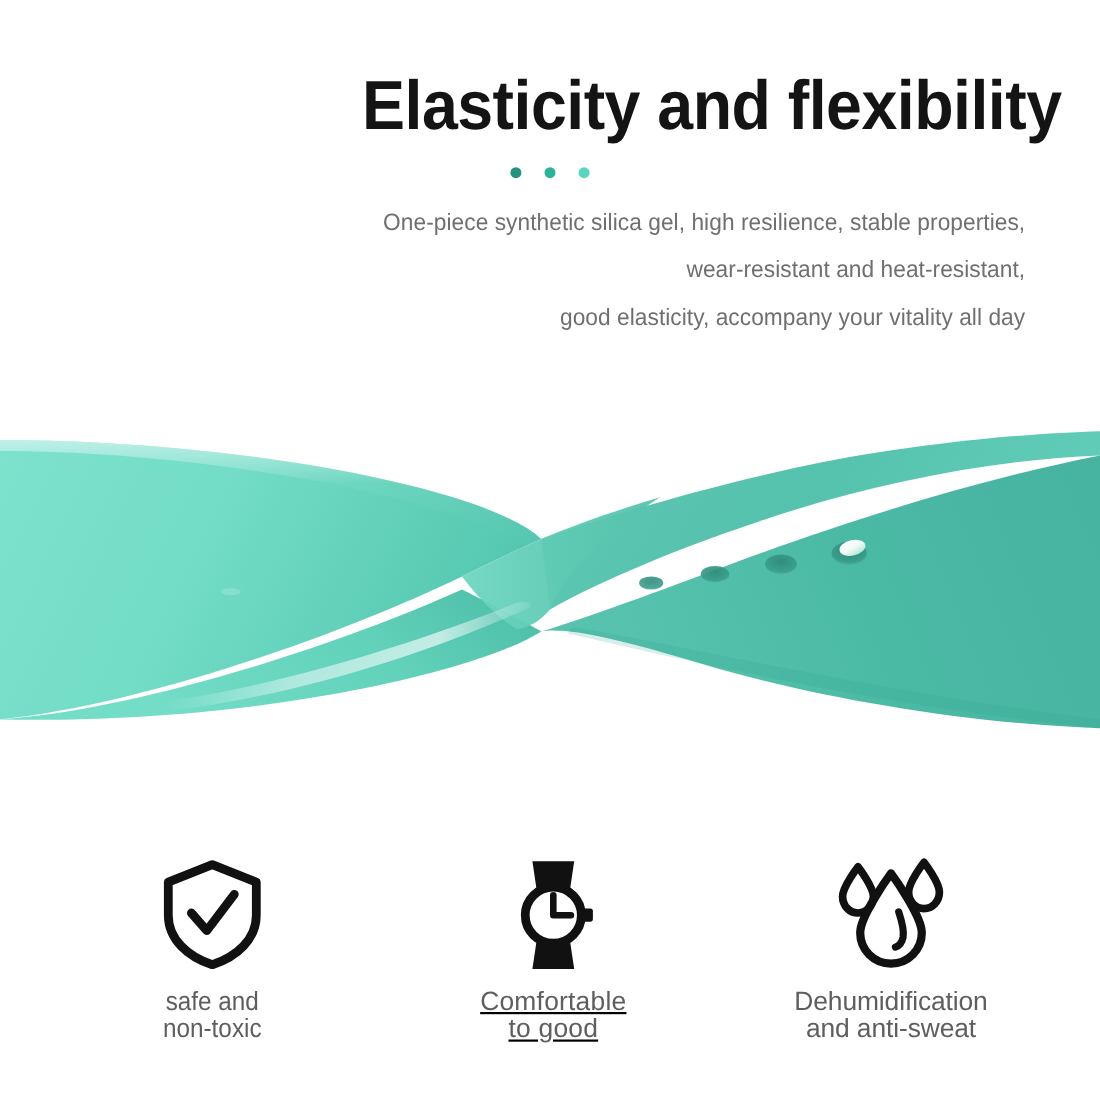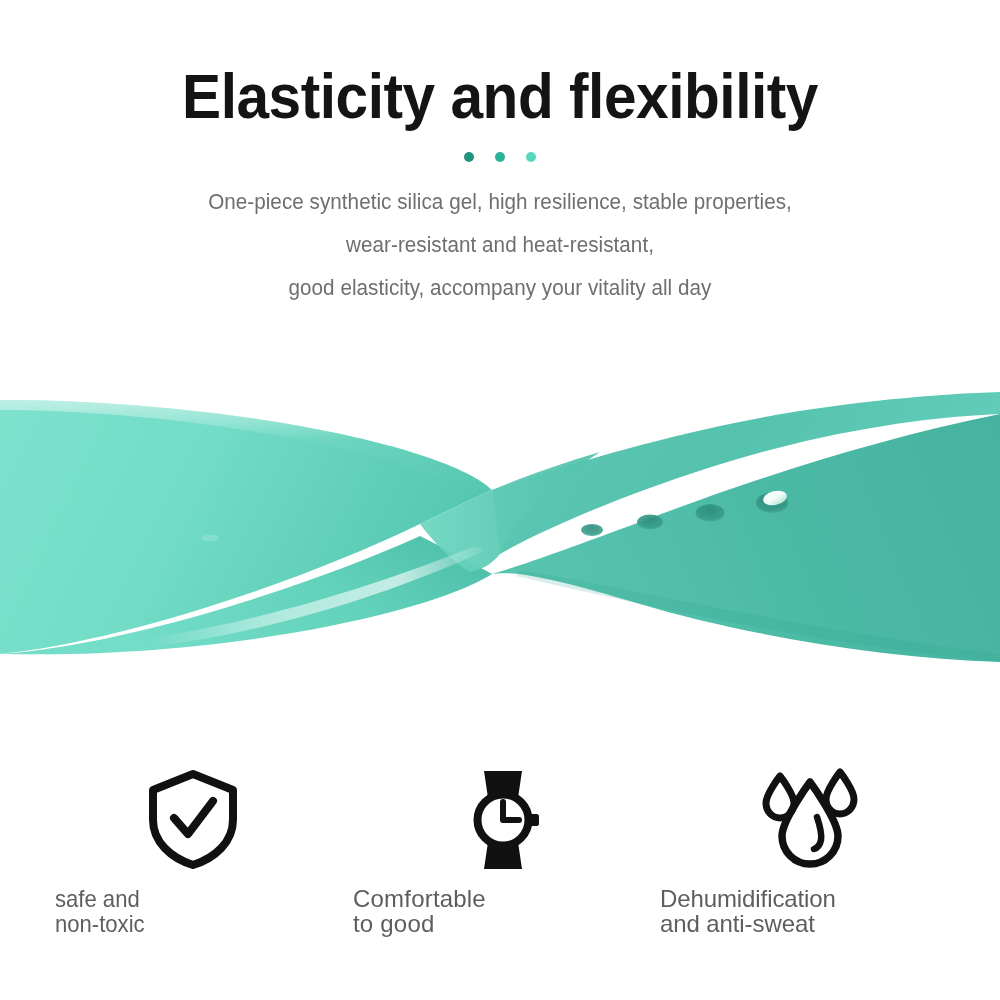--- a/index.html
+++ b/index.html
@@ -21,21 +21,21 @@
     inset: 0;
     background: #ffffff;
   }
 
   
   .header {
     position: absolute;
     top: 0;
     left: 0;
     width: 1000px;
-    text-align: center;
+    text-align: right;
   }
   .title {
     margin: 0;
     padding-top: 62px;
     font-family: "Liberation Sans Narrow", "Liberation Sans", sans-serif;
     font-size: 63px;
     font-weight: 600;
     letter-spacing: -0.5px;
     color: #141414;
     line-height: 1.08;
@@ -84,22 +84,23 @@
   
   .features {
     position: absolute;
     left: 0;
     top: 768px;
     width: 1000px;
     height: 180px;
   }
   .feature {
     position: absolute;
-    top: 0;
+    top: 12px;
     width: 300px;
+    text-align: center;
   }
   .feature .icon {
     height: 108px;
     display: flex;
     align-items: flex-start;
     justify-content: center;
   }
   .feature .caption {
     margin-top: 10px;
     color: #5e5e5e;
@@ -108,21 +109,21 @@
     font-weight: 400;
   }
   .caption .cl { display: block; white-space: nowrap; }
 
   .feature.f1 { left: 43px; }
   .feature.f1 .caption {
     font-family: "Liberation Sans Narrow", "Liberation Sans", sans-serif;
     transform: scaleX(0.92);
     font-size: 24px;
   }
-  .feature.f2 { left: 353px; }
+  .feature.f2 { left: 353px; text-decoration: underline; }
   .feature.f2 .caption { font-size: 24px; letter-spacing: 0.2px; }
   .feature.f3 { left: 660px; }
   .feature.f3 .caption { font-size: 24px; letter-spacing: -0.1px; }
 </style>
 </head>
 <body style="background: rgb(255, 255, 255);">
 
 <div class="page">
 
   <div class="header">

